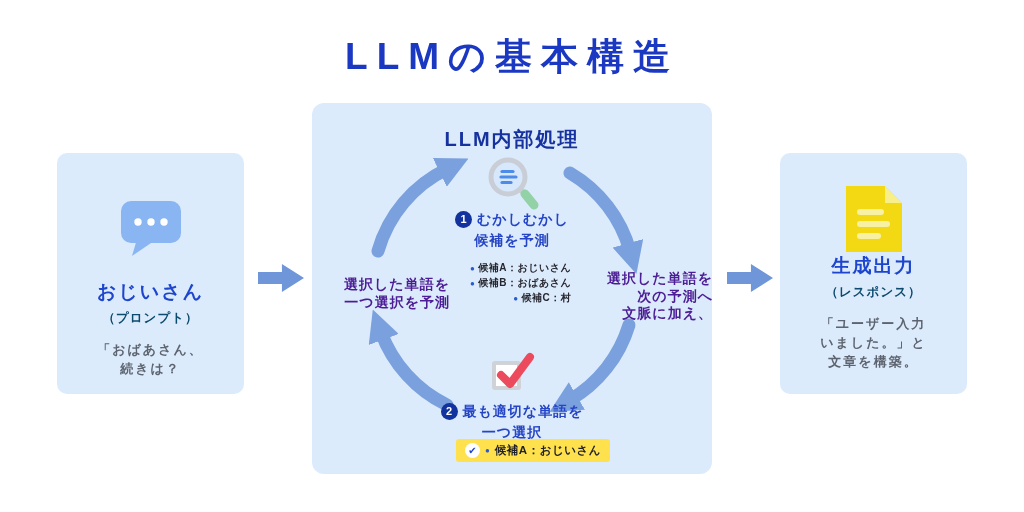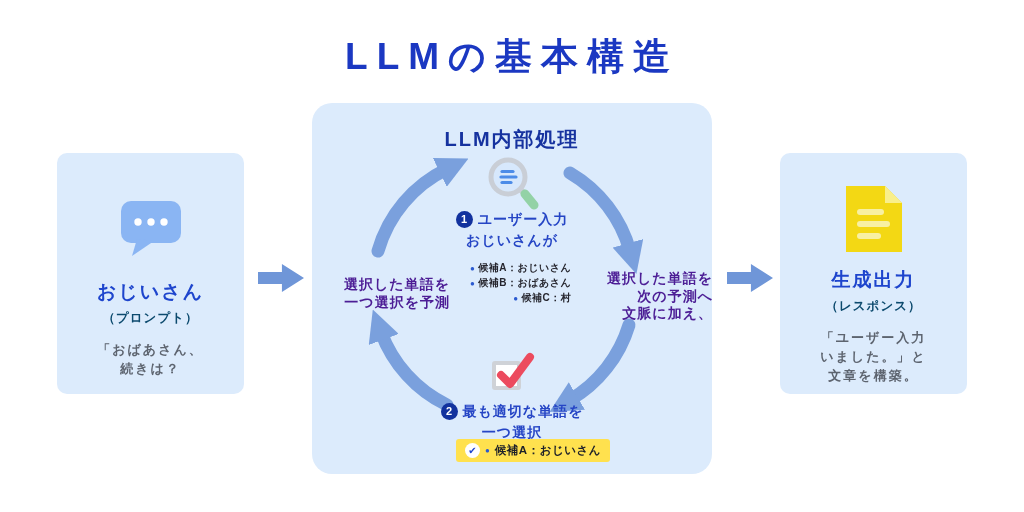--- a/index.html
+++ b/index.html
@@ -7,31 +7,31 @@
     font-family:"Liberation Sans","DejaVu Sans",sans-serif; }
   .stage { position:relative; width:1024px; height:512px; background:#ffffff; }
 
   .main-title { position:absolute; top:32px; left:0; width:100%; text-align:center;
     font-size:37px; font-weight:800; color:#1b38c2; letter-spacing:9px; }
 
   .card { position:absolute; background:#dcebfc; border-radius:10px; }
   .card.side { width:187px; height:241px; top:153px; display:flex; flex-direction:column; align-items:center; }
   .card-left  { left:57px;  }
   .card-right { left:780px; }
-  .card-mid { left:312px; top:103px; width:400px; height:371px; border-radius:20px; }
+  .card-mid { left:312px; top:103px; width:400px; height:371px; border-radius:12px; }
 
   .side-title { font-size:19px; font-weight:800; color:#1e45cd; letter-spacing:2px; }
   .side-sub   { font-size:12.5px; font-weight:700; color:#0c4a6e; letter-spacing:1px; margin-top:5px; }
   .side-body  { margin-top:13px; text-align:center; font-size:13px; font-weight:600; color:#5d646f;
     letter-spacing:2px; line-height:19px; }
 
   .bubble-icon { margin-top:48px; height:56px; }
   .doc-icon    { margin-top:33px; height:66px; }
   .card-left  .side-title { margin-top:22px; }
-  .card-right .side-title { margin-top:15px; }
+  .card-right .side-title { margin-top:1px; }
 
   .mid-title { position:absolute; top:23px; width:100%; text-align:center;
     font-size:20px; font-weight:800; color:#16329f; letter-spacing:2px; }
 
   .cycle-svg { position:absolute; left:0; top:0; width:400px; height:371px; }
 
   .magnifier { position:absolute; left:168px; top:46px; }
 
   .step { position:absolute; text-align:center; color:#2545c5; font-weight:800;
     font-size:14px; letter-spacing:1px; line-height:21px; }
@@ -120,23 +120,23 @@
       <g stroke="#4c8ce8" stroke-width="3.2" stroke-linecap="round">
         <line x1="22" y1="22.5" x2="33" y2="22.5"></line>
         <line x1="21" y1="28" x2="36" y2="28"></line>
         <line x1="22" y1="33.5" x2="31" y2="33.5"></line>
       </g>
     </svg>
 
     <div class="step step1">
       <div class="step-row">
         <span class="num-badge">1</span>
-        <span>ユーザー入力</span>
+        <span>むかしむかし</span>
       </div>
-      <div>おじいさんが</div>
+      <div>候補を予測</div>
       <div class="candidates">
         <div><span class="cand-dot">●</span><span>候補A：おじいさん</span></div>
         <div><span class="cand-dot">●</span><span>候補B：おばあさん</span></div>
         <div><span class="cand-dot">●</span><span>候補C：村</span></div>
       </div>
     </div>
 
     <div class="cycle-label label-left">
       <div>選択した単語を</div>
       <div>一つ選択を予測</div>

